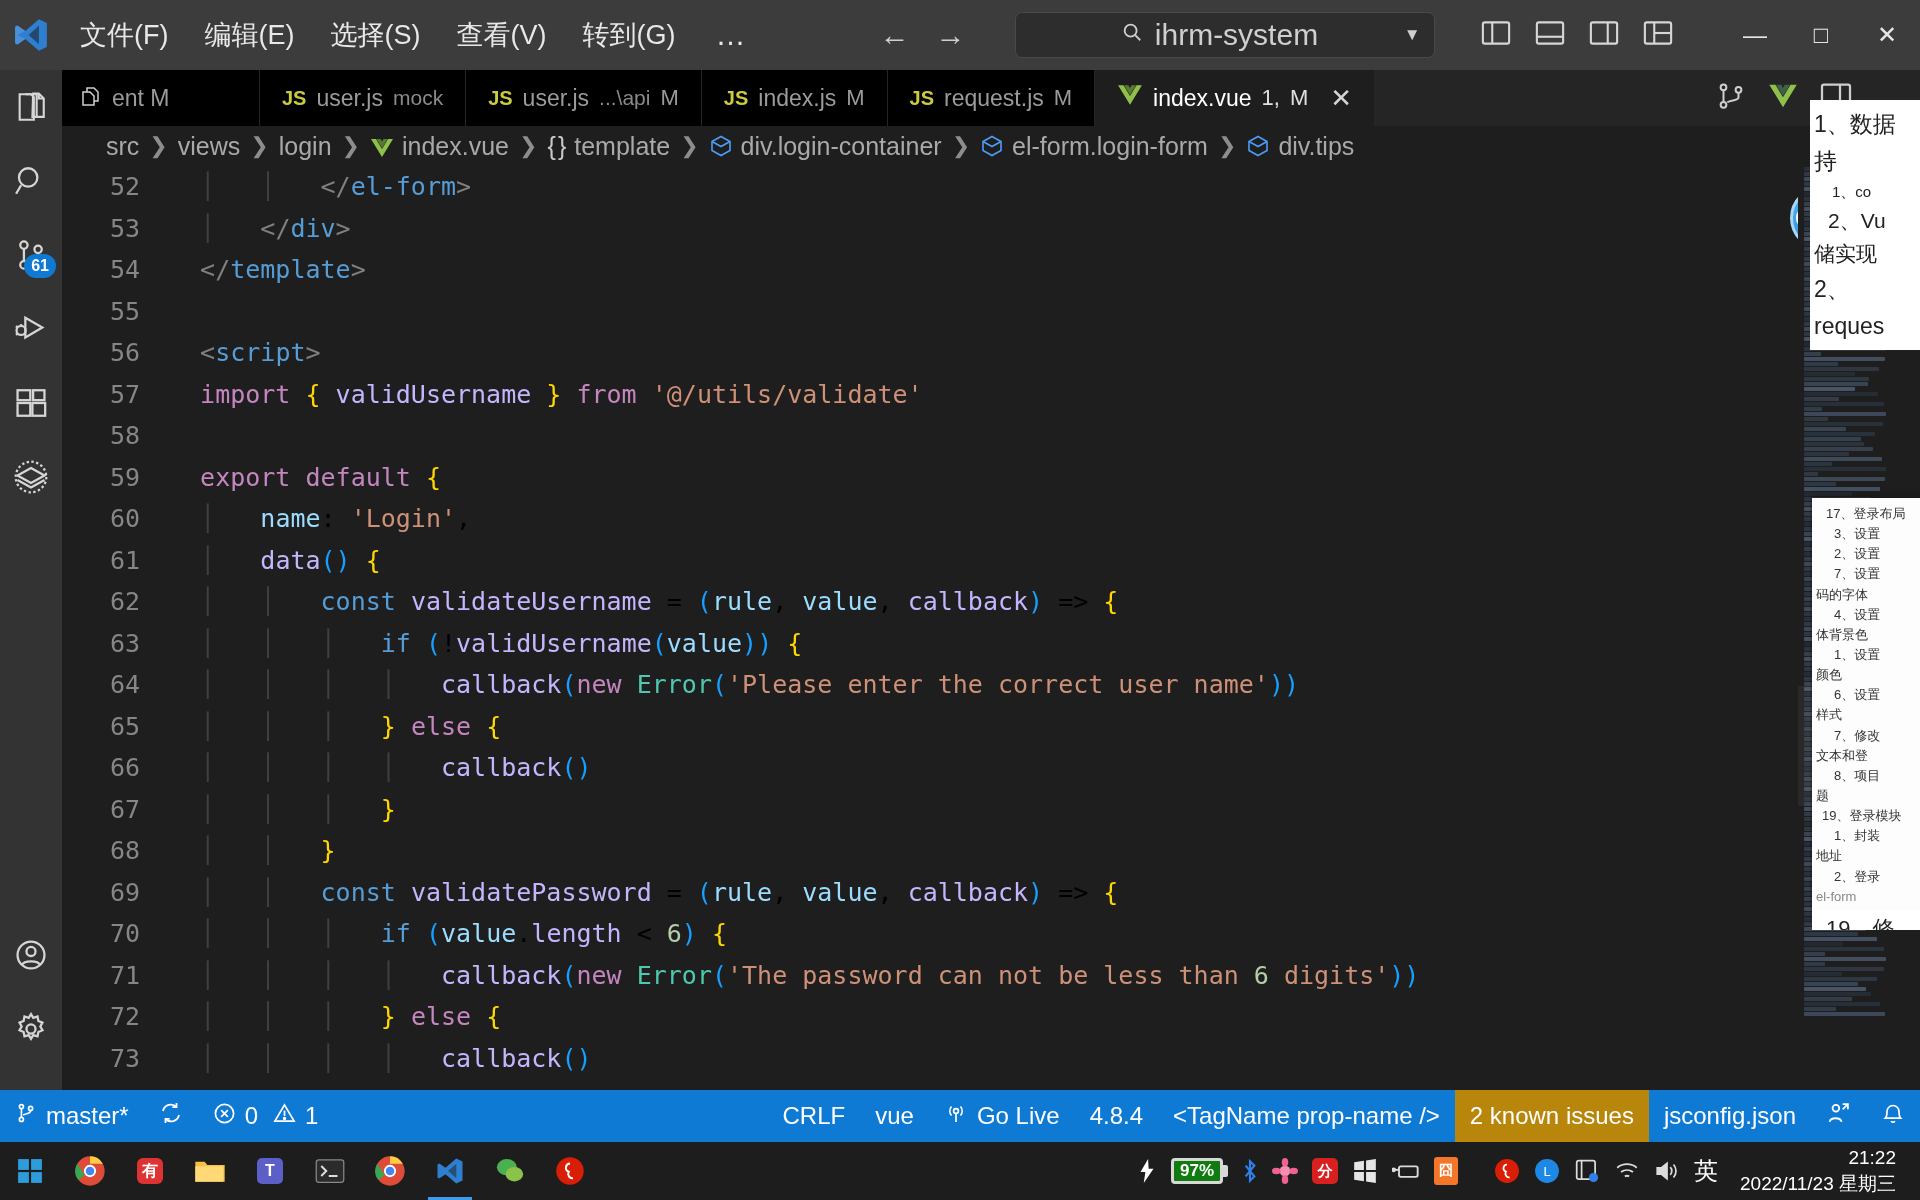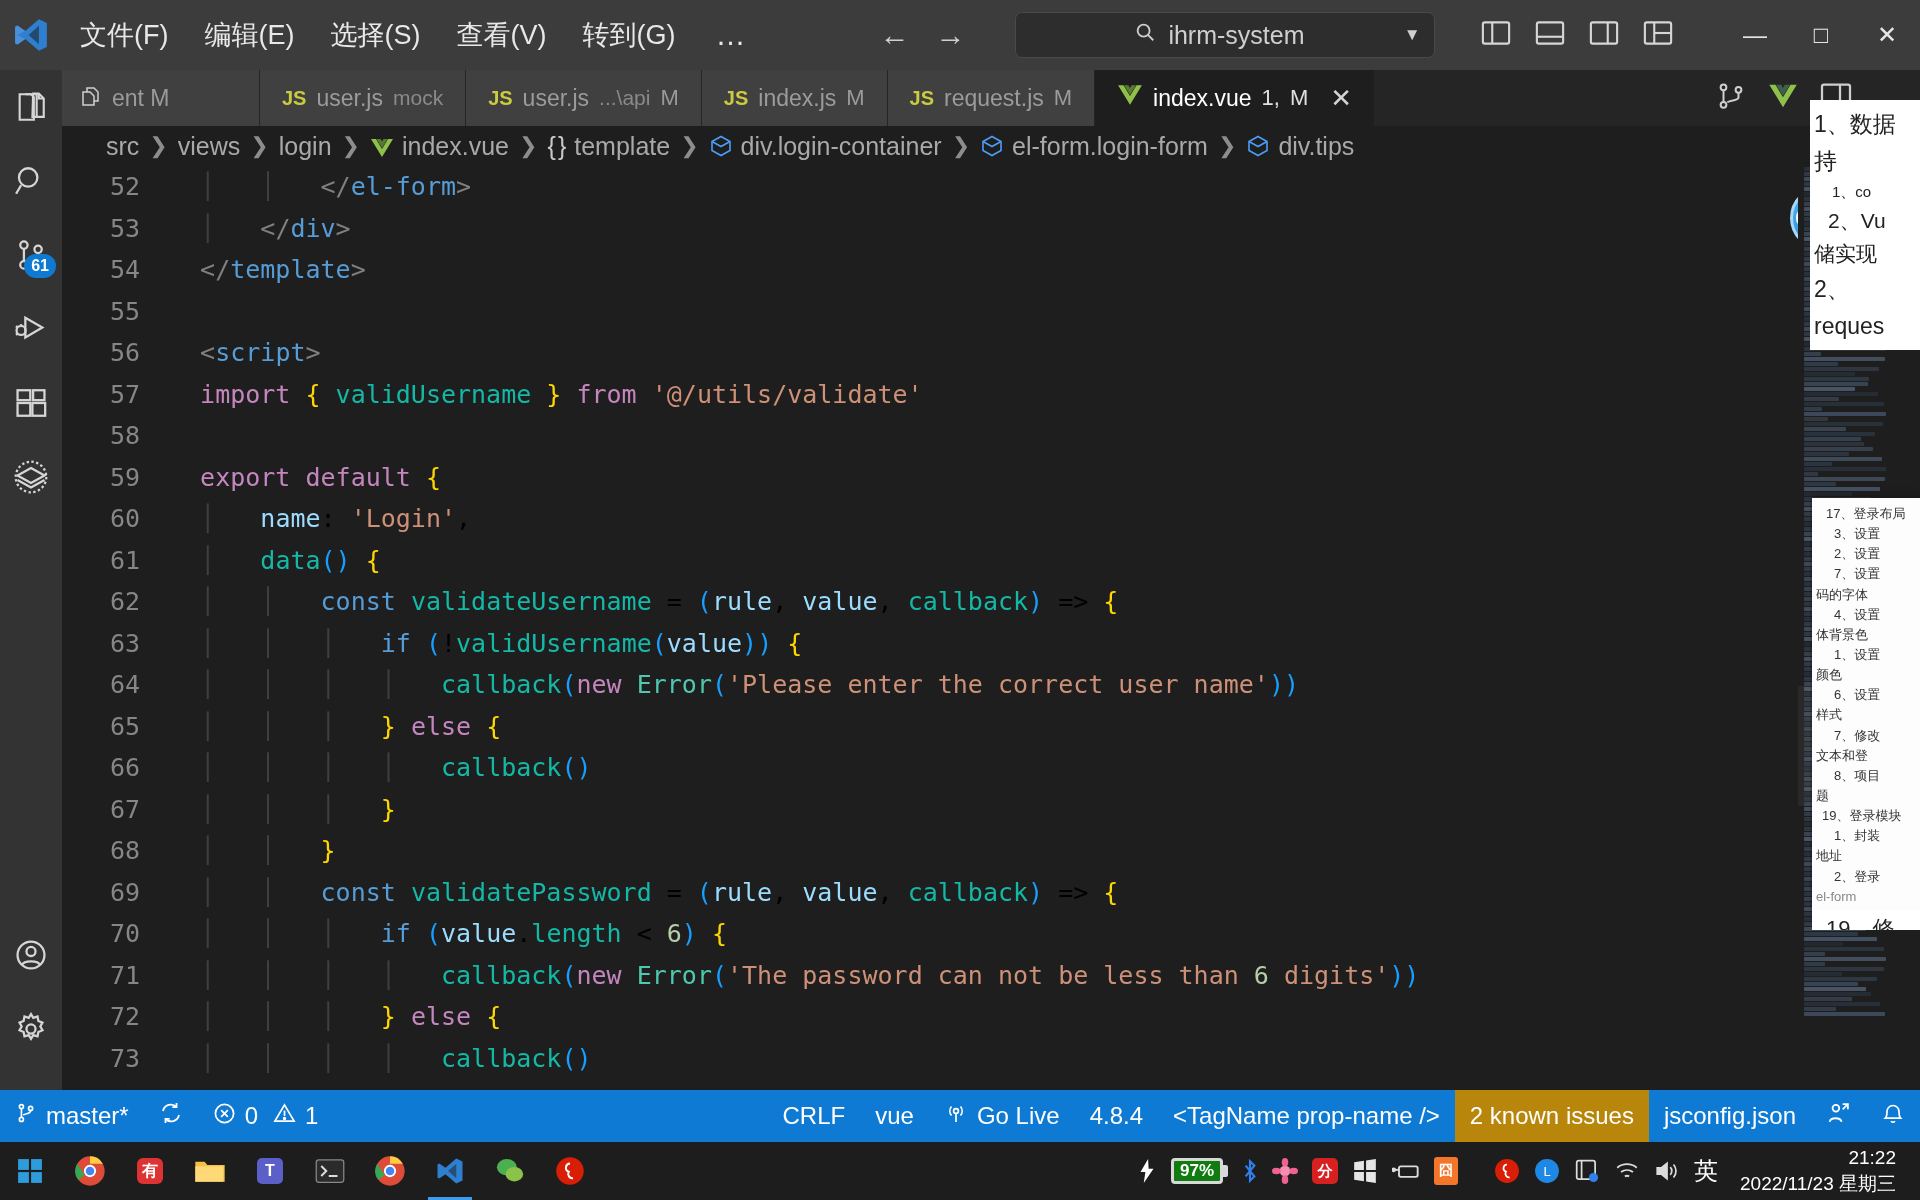--- a/index.html
+++ b/index.html
@@ -13,42 +13,42 @@
   .vs-logo { width:62px; height:70px; display:flex; align-items:center; justify-content:center; }
   .menu { display:flex; align-items:center; gap:0px; }
   .menu-item { color:#e8e8e8; font-size:27px; padding:0 18px; height:70px;
       display:flex; align-items:center; white-space:nowrap; }
   .menu-item.dots { font-size:30px; letter-spacing:2px; padding:0 22px; }
   .nav-arrows { display:flex; align-items:center; gap:26px; margin-left:110px; }
   .nav-arrow { color:#cfcfcf; font-size:30px; line-height:1; }
   .qopen { margin-left:50px; width:420px; height:46px; background:#2d2d2d;
      border:1px solid #4a4a4a; border-radius:7px; display:flex; align-items:center;
      justify-content:center; position:relative; }
-  .qopen .qtext { color:#cfcfcf; font-size:25px; }
+  .qopen .qtext { color:#cfcfcf; font-size:30px; }
   .qopen .qsearch { position:relative; left:-12px; color:#cfcfcf; font-size:24px; }
   .qopen .qchev { position:absolute; right:14px; color:#cfcfcf; font-size:17px; }
   .layout-icons { display:flex; align-items:center; gap:24px; margin-left:46px; }
   .win-ctrl { position:absolute; right:0; top:0; height:70px; display:flex; align-items:center; }
   .win-btn { width:66px; height:70px; display:flex; align-items:center; justify-content:center;
     color:#e6e6e6; font-size:24px; }
 
   
   .activitybar { position:absolute; left:0; top:70px; width:62px; height:1020px;
      background:#333333; display:flex; flex-direction:column; align-items:center; }
   .act { width:62px; height:74px; display:flex; align-items:center; justify-content:center;
      position:relative; }
   .act.bottom-pad { margin-top:auto; }
   .badge { position:absolute; right:6px; bottom:14px; background:#0e7ad4; color:#fff;
      border-radius:12px; font-size:16px; padding:1px 7px; font-weight:bold; line-height:1.4; }
 
   
   .tabsrow { position:absolute; left:62px; top:70px; width:1858px; height:56px; background:#252526; }
   .tabs { display:flex; height:56px; }
   .tab { display:flex; align-items:center; gap:10px; padding:0 22px; height:56px;
-     background:#404040; color:#9b9b9b; font-size:23px; border-right:1px solid #252526;
+     background:#000000; color:#9b9b9b; font-size:23px; border-right:1px solid #252526;
      white-space:nowrap; position:relative; }
   .tab.first { padding-left:0; }
   .tab.active { background:#1e1e1e; color:#ffffff; }
   .tab .ficon { font-size:20px; font-weight:bold; color:#cbcb41; font-family:"Liberation Sans",sans-serif;}
   .tab .vicon { color:#8dc149; font-size:24px; }
   .tab .dim { color:#8a8a8a; font-size:21px; }
   .tab .m { color:#9b9b9b; font-size:22px; }
   .tab.active .m { color:#e0e0e0; }
   .tab .x { margin-left:12px; font-size:26px; color:#d4d4d4; }
   .tabsright { position:absolute; right:0; top:0; height:56px; display:flex; align-items:center;
@@ -65,21 +65,21 @@
   
   .editor { position:absolute; left:62px; top:166px; width:1858px; height:924px;
      background:#1e1e1e; overflow:hidden; }
   .code { position:absolute; left:0; top:0; font-family:"DejaVu Sans Mono", monospace;
      font-size:25px; line-height:41.5px; white-space:pre; }
   .lnum { display:inline-block; width:108px; text-align:right; color:#868686; padding-right:30px; }
   .ln { display:block; height:41.5px; }
   .ind { color:#404040; }
   
   .t-tag{color:#569cd6}.t-brk{color:#808080}.t-kw{color:#c586c0}.t-kw2{color:#569cd6}
-  .t-var{color:#9cdcfe}.t-str{color:#ce9178}.t-fn{color:#14b8a6}.t-num{color:#b5cea8}.t-b1{color:#ffd700}.t-b3{color:#179fff}
+  .t-var{color:#9cdcfe}.t-str{color:#ce9178}.t-fn{color:#c4b5fd}.t-num{color:#b5cea8}.t-b1{color:#ffd700}.t-b3{color:#179fff}
   .t-plain{color:#d4d4d4}.t-cls{color:#4ec9b0}
 
   .timer { position:absolute; right:66px; top:20px; width:64px; height:64px; border-radius:50%;
      background:radial-gradient(circle at 35% 30%, #5bb8f5, #1a82d0);
      border:3px solid #a8d8f8; color:#fff; font-size:21px; display:flex;
      align-items:center; justify-content:center; font-weight:bold; }
 
   
   .minimap { position:absolute; right:10px; top:0; width:112px; height:924px;
      background:#1e1e1e; overflow:hidden; }

